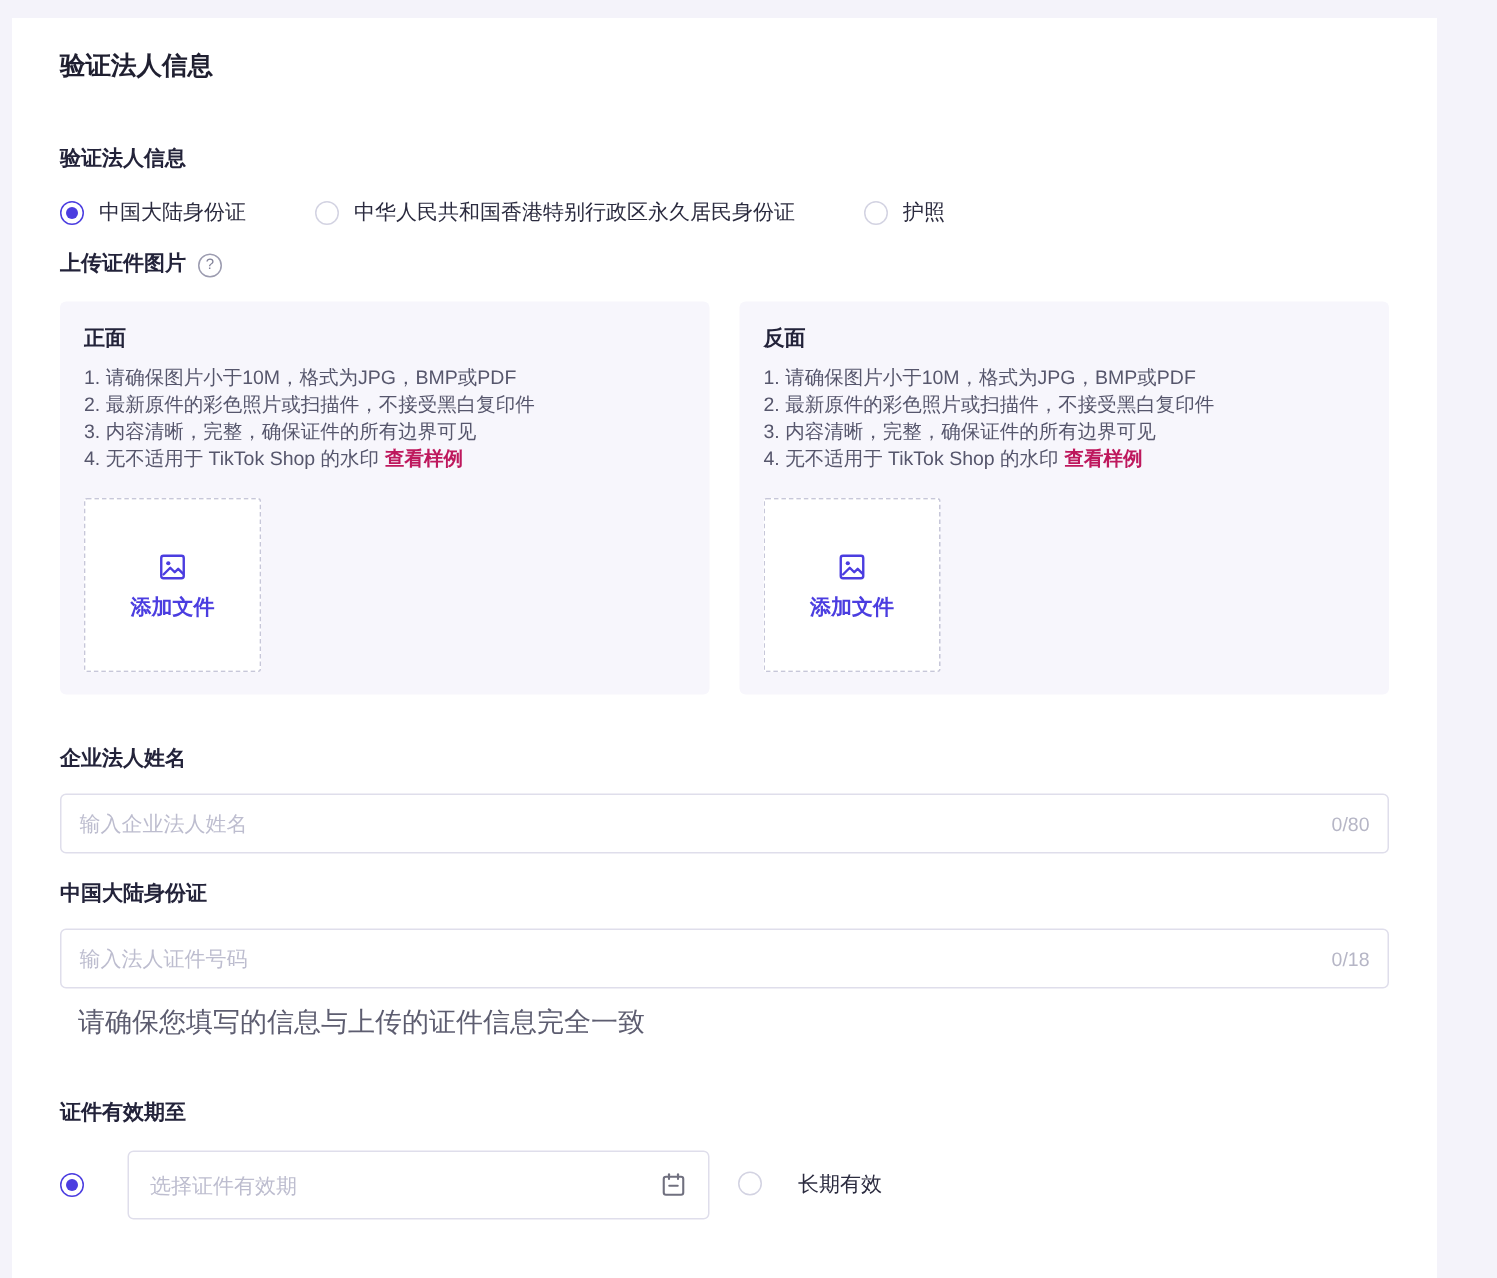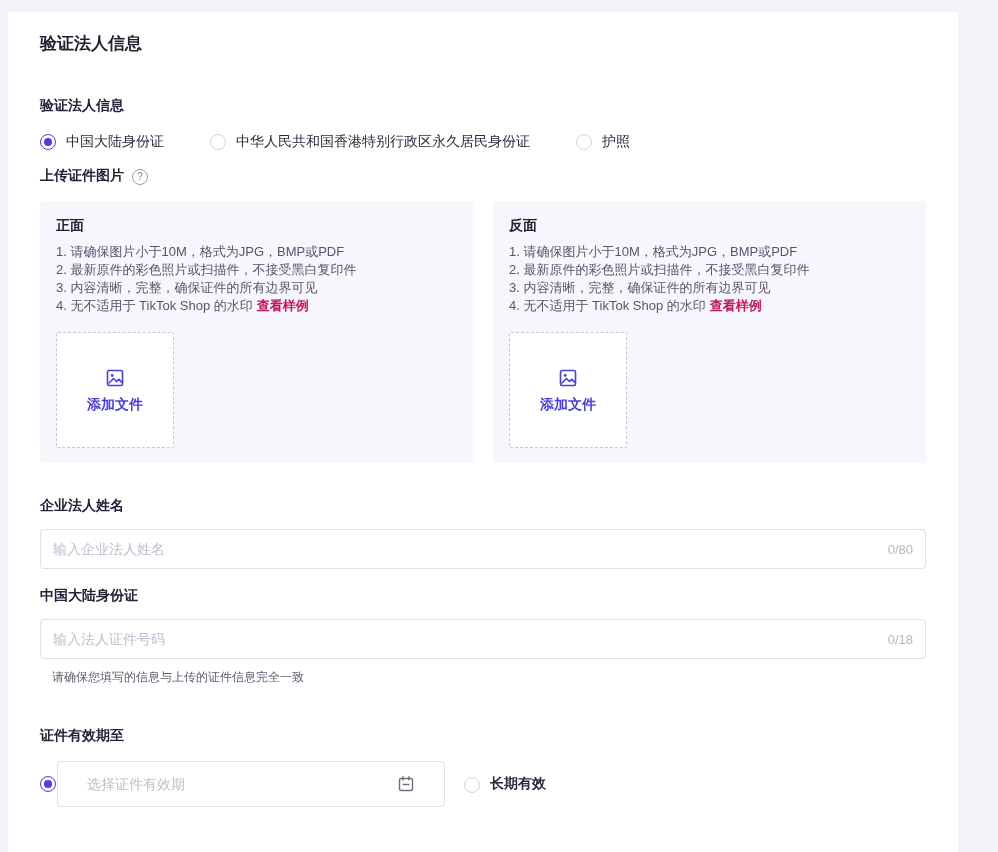--- a/index.html
+++ b/index.html
@@ -66,37 +66,37 @@
     height:40px; border:1px solid #dfdeeb; border-radius:4px;
     padding:0 12px; background:#fff;
   }
   .input-wrap input {
     flex:1; border:none; outline:none; font-size:14px;
     color:#2b2b3f; background:transparent;
     font-family:"Liberation Sans","DejaVu Sans",sans-serif;
   }
   .input-wrap input::placeholder { color:#bdbdcf; }
   .counter { font-size:13px; color:#b6b6c6; margin-left:10px; }
-  .helper { font-size:12px; color:#5d5d70; margin-top:10px; margin-left:12px; }
+  .helper { font-size:18px; color:#5d5d70; margin-top:10px; margin-left:12px; }
   
   .expiry-group { margin-top:40px; }
   .expiry-row { display:flex; align-items:center; margin-top:16px; }
   .date-wrap {
     display:flex; align-items:center;
-    width:388px; height:46px; margin-left:1px;
-    border:1px solid #dfdeeb; border-radius:4px; padding:0 29px; background:#fff;
+    width:388px; height:46px; margin-left:29px;
+    border:1px solid #dfdeeb; border-radius:4px; padding:0 14px; background:#fff;
   }
   .date-wrap input {
     flex:1; border:none; outline:none; font-size:14px; color:#2b2b3f;
     background:transparent;
     font-family:"Liberation Sans","DejaVu Sans",sans-serif;
   }
   .date-wrap input::placeholder { color:#bdbdcf; }
   .cal-icon { cursor:pointer; display:flex; }
-  .long-term { display:flex; align-items:flex-end; gap:10px; margin-left:19px; cursor:pointer;font-weight:bold; }
+  .long-term { display:flex; align-items:flex-start; gap:24px; margin-left:19px; cursor:pointer; }
 </style>
 </head>
 <body>
 
 <div class="panel">
 
   <h1 class="page-title">验证法人信息</h1>
 
   <div class="field-label">验证法人信息</div>
 

